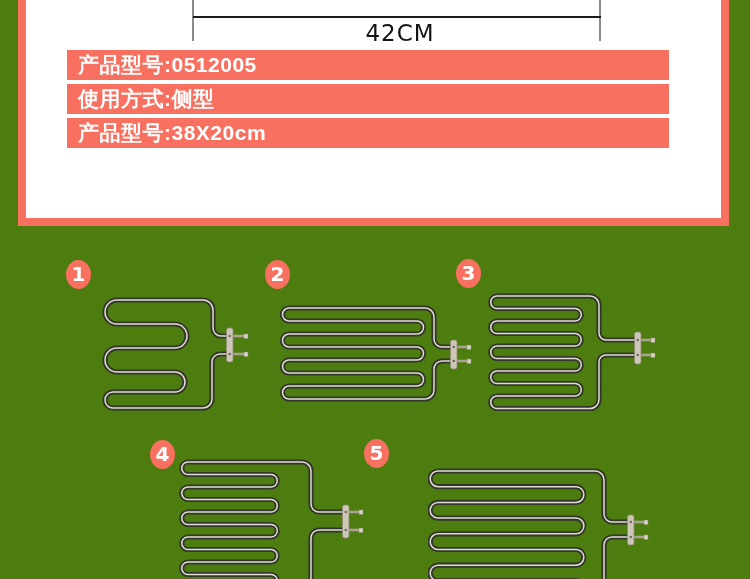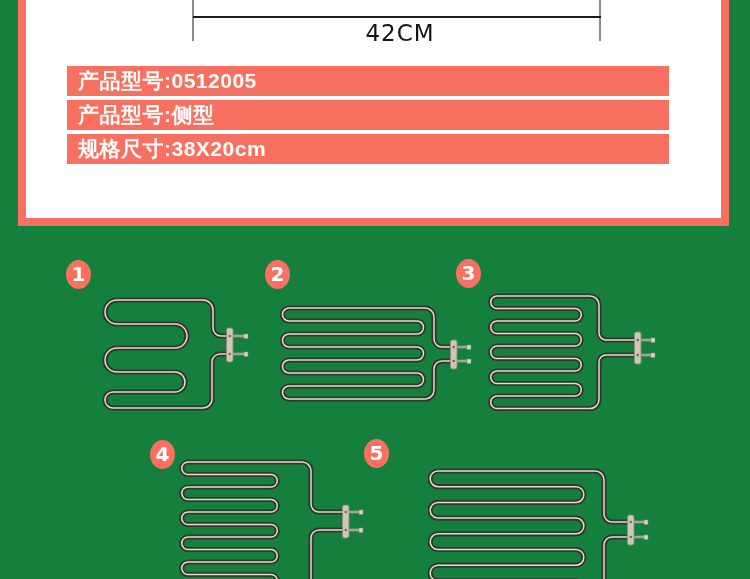--- a/index.html
+++ b/index.html
@@ -1,28 +1,28 @@
 <!DOCTYPE html>
 <html><head>
 <meta charset="utf-8">
 <style>
   html,body{margin:0;padding:0;background:#ffffff;}
-  .canvas{position:relative;width:750px;height:579px;background:#15803d;overflow:hidden;
+  .canvas{position:relative;width:750px;height:579px;background:#4d7c0f;overflow:hidden;
           font-family:"Liberation Sans",sans-serif;}
   
   .spec-box{position:absolute;left:18px;top:-34px;width:711px;height:260px;
             border:8px solid #f8705f;background:#ffffff;box-sizing:border-box;}
   .dim-line{position:absolute;left:193px;top:16px;width:408px;height:2px;background:#1c1c1c;}
   .dim-tick{position:absolute;top:0;width:2px;height:41px;background:#8a8a8a;}
   .tick-left{left:192px;}
   .tick-right{left:599px;}
   .dim-label{position:absolute;left:330px;top:20px;width:140px;text-align:center;
              font-size:23px;color:#141414;letter-spacing:1px;
              font-family:"DejaVu Sans",sans-serif;}
-  .spec-rows{position:absolute;left:67px;top:66px;width:602px;}
+  .spec-rows{position:absolute;left:67px;top:50px;width:602px;}
   .spec-row{height:30px;margin-bottom:4px;background:#f8705f;color:#ffffff;
             font-size:21px;font-weight:bold;line-height:30px;padding-left:11px;
             box-sizing:border-box;letter-spacing:.5px;}
   
   .badge{position:absolute;width:25px;height:29px;border-radius:50%;background:#f8705f;
          color:#ffffff;font-weight:bold;font-size:20px;text-align:center;line-height:29px;
          font-family:"DejaVu Sans",sans-serif;}
   .element{position:absolute;}
   .element svg{display:block;overflow:hidden;}
   .tube-o{fill:none;stroke:#32362b;stroke-width:5.2;}
@@ -39,22 +39,22 @@
 
   <div class="spec-box"></div>
 
   <div class="dim-tick tick-left"></div>
   <div class="dim-tick tick-right"></div>
   <div class="dim-line"></div>
   <div class="dim-label">42CM</div>
 
   <div class="spec-rows">
     <div class="spec-row">产品型号:0512005</div>
-    <div class="spec-row">产品型号:侧型</div>
-    <div class="spec-row">规格尺寸:38X20cm</div>
+    <div class="spec-row">使用方式:侧型</div>
+    <div class="spec-row">产品型号:38X20cm</div>
   </div>
 
   <div class="badge" style="left:66px;top:260px;">1</div>
   <div class="badge" style="left:265px;top:260px;">2</div>
   <div class="badge" style="left:456px;top:259px;">3</div>
   <div class="badge" style="left:150px;top:440px;">4</div>
   <div class="badge" style="left:364px;top:439px;">5</div>
 
   <div class="element" style="left:90px;top:286px;">
     <svg width="160" height="128" viewBox="0 0 160 128">

